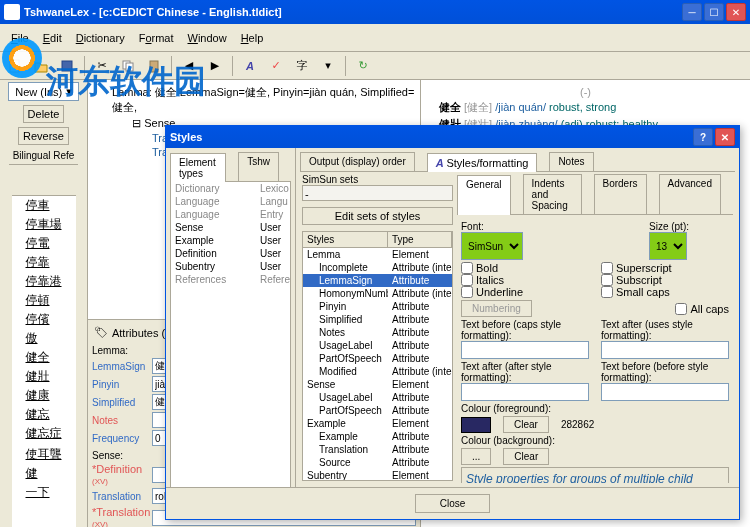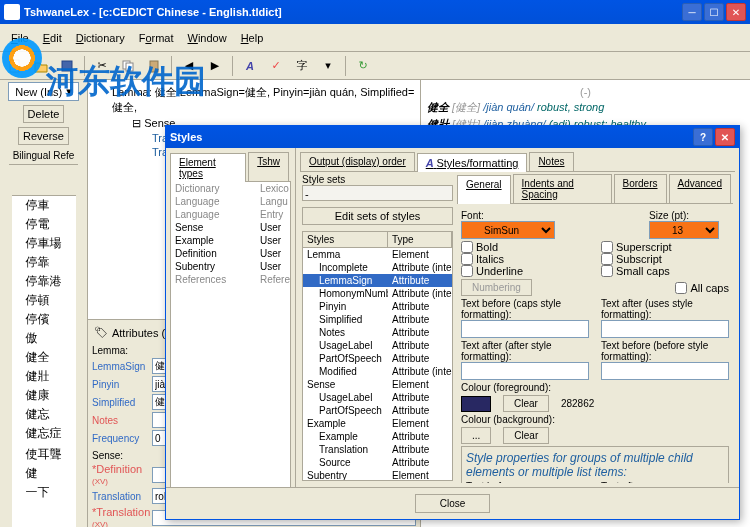--- a/index.html
+++ b/index.html
@@ -20,69 +20,69 @@
 .tool-btn { width: 22px; height: 22px; border: 1px solid transparent; display: flex; align-items: center; justify-content: center; cursor: pointer; }
 .tool-sep { width: 1px; height: 20px; background: #aca899; margin: 0 2px; }
 .tool-drop { padding: 2px 6px; border: 1px solid #7f9db9; background: white; display: flex; align-items: center; gap: 4px; cursor: pointer; }
 
 .main-area { display: flex; height: calc(100% - 72px); }
 .left-col { width: 88px; background: #ece9d8; border-right: 1px solid #aca899; display: flex; flex-direction: column; align-items: center; }
 .btn { background: #ece9d8; border: 1px solid #aca899; padding: 2px 4px; margin: 2px; cursor: pointer; text-align: center; }
 .tab-label { background: #ece9d8; padding: 3px 4px; border-bottom: 1px solid #aca899; font-size: 10px; }
 
 .entry-list { background: white; flex: 1; overflow: auto; border-top: 1px solid #aca899; }
-.entry-item { padding: 1px 14px; cursor: pointer; font-size: 12px; }
+.entry-item { padding: 1px 14px; cursor: pointer; font-size: 12px; text-decoration: underline; }
 
 .center-col { flex: 1; background: white; display: flex; flex-direction: column; }
 .tree-area { padding: 4px; font-size: 11px; }
 .tree-line { padding: 1px 0; }
 .tree-indent1 { padding-left: 20px; }
 .tree-indent2 { padding-left: 40px; }
 .tree-indent3 { padding-left: 60px; }
 
 .attr-panel { background: #ece9d8; padding: 4px; border-top: 1px solid #aca899; }
 .attr-title { display: flex; align-items: center; gap: 4px; padding: 2px; }
 .attr-row { display: flex; align-items: center; margin: 2px 0; }
 .attr-label { width: 60px; color: #316ac5; font-size: 10px; }
 .attr-label.req { color: #e15555; }
 .attr-input { flex: 1; border: 1px solid #7f9db9; padding: 1px 2px; background: white; font-size: 10px; height: 16px; }
 
 .right-pane { width: 330px; background: white; border-left: 1px solid #aca899; padding: 6px; font-size: 12px; }
-.dict-line { margin: 2px 0; font-style: italic; }
+.dict-line { margin: 2px 12px; }
 .hanzi { font-weight: bold; }
 .bracket { color: #999; }
 .pinyin { color: #2060a0; }
 .def { color: #006666; }
 
 
 .dialog { position: absolute; left: 165px; top: 125px; width: 575px; height: 395px; background: #ece9d8; border: 1px solid #0054e3; box-shadow: 2px 2px 8px rgba(0,0,0,0.3); display: flex; flex-direction: column; }
 .dlg-title { background: linear-gradient(to bottom, #0054e3, #0050d8); color: white; height: 22px; display: flex; align-items: center; padding: 0 4px; font-weight: bold; }
 .dlg-body { flex: 1; display: flex; overflow: hidden; }
 .dlg-left { width: 130px; border-right: 1px solid #aca899; padding: 4px; }
 .dlg-right { flex: 1; display: flex; flex-direction: column; padding: 4px; overflow: hidden; }
 
 .tabstrip { display: flex; border-bottom: 1px solid #aca899; }
-.tab { padding: 3px 8px; background: #ece9d8; border: 1px solid #aca899; border-bottom: none; margin-right: 2px; cursor: pointer; font-size: 10px; text-decoration: underline; }
+.tab { padding: 3px 8px; background: #ece9d8; border: 1px solid #aca899; border-bottom: none; margin-right: 12px; cursor: pointer; font-size: 10px; }
 .tab.active { background: white; position: relative; top: 1px; }
 
 .list-header { display: flex; background: #ece9d8; border: 1px solid #aca899; }
 .list-header > div { padding: 2px 4px; border-right: 1px solid #aca899; font-size: 10px; }
 .list-body { background: white; border: 1px solid #aca899; border-top: none; overflow: auto; }
 .list-row { display: flex; cursor: pointer; }
 .list-row.sel { background: #316ac5; color: white; }
 .list-row > div { padding: 1px 4px; font-size: 10px; white-space: nowrap; overflow: hidden; }
 .list-row.gray { color: #888; }
 
 .col1 { width: 85px; }
 .col2 { flex: 1; }
 
 .form-section { padding: 4px; background: #ece9d8; }
 .form-row { display: flex; align-items: center; gap: 12px; margin: 2px 0; }
 .form-label { font-size: 10px; }
-.select { border: 1px solid #7f9db9; background: #f97316; padding: 1px 18px; font-size: 10px; flex: 1; height: 18px; }
+.select { border: 1px solid #7f9db9; background: #84cc16; padding: 1px 2px; font-size: 10px; flex: 1; height: 28px; }
 .check { display: flex; align-items: center; gap: 3px; font-size: 10px; }
 .check input { width: 12px; height: 12px; }
 .text-input { border: 1px solid #7f9db9; background: white; padding: 1px 2px; font-size: 10px; height: 18px; width: 100%; }
 .small-btn { background: #ece9d8; border: 1px solid #aca899; padding: 2px 10px; cursor: pointer; font-size: 10px; }
 .color-swatch { width: 30px; height: 16px; border: 1px solid #000; display: inline-block; }
 .group-box { border: 1px solid #aca899; padding: 4px; margin-top: 2px; }
 .group-title { font-size: 12px; color: #2060a0; font-style: italic; }
 .dlg-footer { padding: 6px; text-align: center; border-top: 1px solid #aca899; }
 
 .watermark { position: absolute; top: 12px; left: 2px; display: flex; align-items: center; gap: 4px; z-index: 100; opacity: 0.9; pointer-events: none; }
@@ -164,22 +164,22 @@
     <div class="tool-drop" style="margin:2px;">
       <span>New (Ins)</span>
       <span>▾</span>
     </div>
     <div class="btn">Delete</div>
     <div class="btn">Reverse</div>
     <div class="tab-label">Bilingual Refe</div>
     <div style="height:30px"></div>
     <div class="entry-list" id="entry-list">
         <div class="entry-item">停車</div>
+        <div class="entry-item">停車場</div>
         <div class="entry-item">停電</div>
-        <div class="entry-item">停車場</div>
         <div class="entry-item">停靠</div>
         <div class="entry-item">停靠港</div>
         <div class="entry-item">停頓</div>
         <div class="entry-item">停儐</div>
         <div class="entry-item">傲</div>
         <div class="entry-item">健全</div>
         <div class="entry-item">健壯</div>
         <div class="entry-item">健康</div>
         <div class="entry-item">健忘</div>
         <div class="entry-item">健忘症</div>
@@ -305,21 +305,21 @@
     </div>
     <div class="dlg-right">
       <div class="tabstrip">
         <div class="tab">Output (display) order</div>
         <div class="tab active"><span style="color:#44a;font-style:italic;font-weight:bold">A</span> <span>Styles/formatting</span></div>
         <div class="tab">Notes</div>
       </div>
       <div style="display:flex;flex:1;overflow:hidden">
 
         <div style="width:155px;display:flex;flex-direction:column;padding:2px">
-          <div class="form-label">Style sets</div>
+          <div class="form-label">SimSun sets</div>
           <div style="border:1px solid #aca899;background:#f4f3ee;padding:2px;height:16px">-</div>
           <div class="btn" style="margin:6px 0">Edit sets of styles</div>
           <div class="list-header">
             <div class="col1">Styles</div>
             <div class="col2">Type</div>
           </div>
           <div class="list-body" id="styles-list" style="flex:1">
               <div class="list-row">
                 <div class="col1" style="padding-left:4px">Lemma</div>
                 <div class="col2">Element</div>

